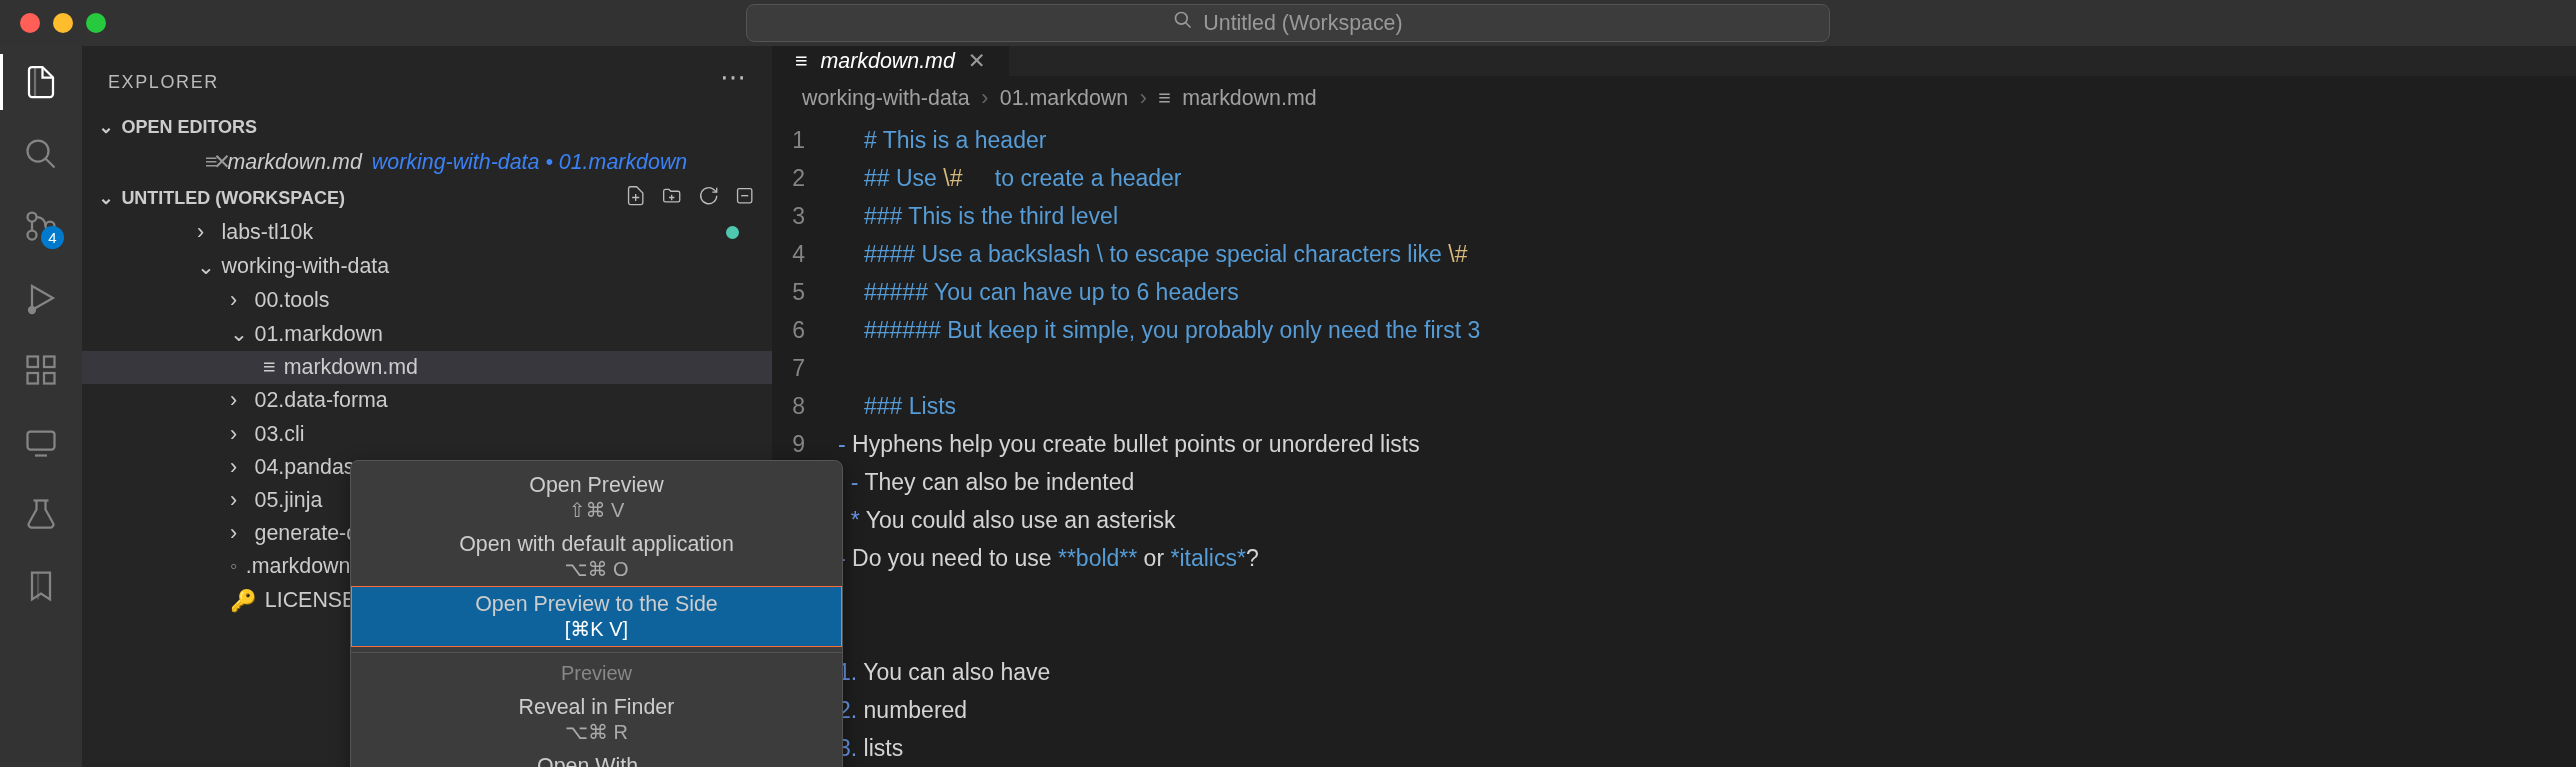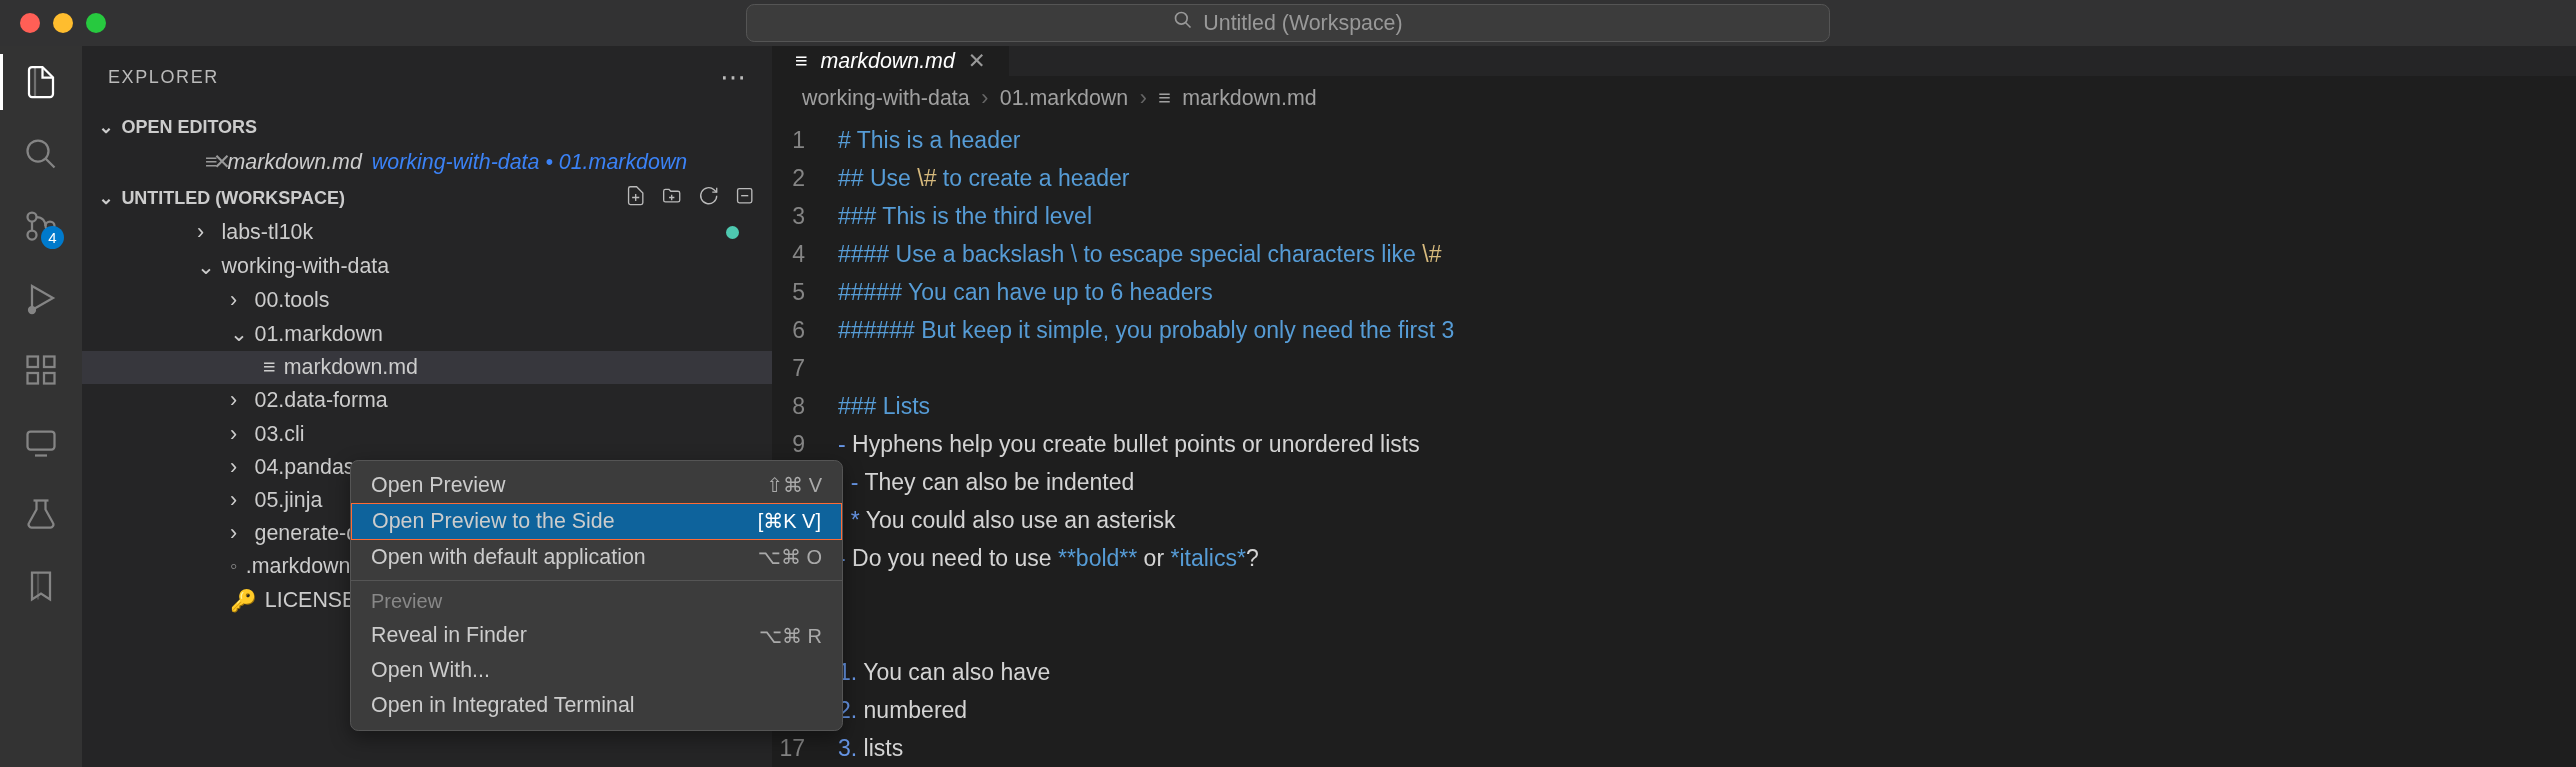--- a/index.html
+++ b/index.html
@@ -17,21 +17,21 @@
     
     .main-layout { display: flex; height: calc(100% - 46px); }
     
     .activity-bar { width: 82px; background: #333333; display: flex; flex-direction: column; align-items: center; padding-top: 16.4px; gap: 33px; }
     .activity-icon { width: 39px; height: 39px; display: flex; align-items: center; justify-content: center; color: #858585; cursor: pointer; position: relative; }
     .activity-icon.active { color: #ffffff; }
     .activity-icon.active::before { content: ''; position: absolute; left: -21.4px; top: -8.2px; bottom: -8.2px; width: 3.3px; background: #fff; }
     .badge { position: absolute; bottom: -3.3px; right: -3.3px; background: #007acc; color: #fff; border-radius: 50%; width: 23px; height: 23px; font-size: 15px; display: flex; align-items: center; justify-content: center; }
     
     .sidebar { width: 690px; background: #252526; display: flex; flex-direction: column; }
-    .sidebar-header { padding: 16.4px 26px; display: flex; justify-content: space-between; align-items: center; }
+    .sidebar-header { padding: 16.4px 26px; display: flex; justify-content: space-between; align-items: flex-end; }
     .sidebar-title { font-size: 18px; letter-spacing: 1.6px; color: #bbbbbb; }
     .more-icon { color: #bbbbbb; cursor: pointer; font-size: 26px; }
     
     .section-header { padding: 6.6px 16.4px; display: flex; align-items: center; gap: 6.6px; font-weight: bold; font-size: 18px; }
     .chevron { display: inline-block; width: 16.4px; }
     
     .open-editors-item { padding: 5px 16.4px 5px 123px; display: flex; align-items: center; gap: 10px; position: relative; }
     .close-x { position: absolute; left: 131px; color: #999; cursor: pointer; }
     .file-icon { color: #999; }
     .dim-text { color: #3b82f6; font-style: italic; }
@@ -56,30 +56,30 @@
     .tab-close { color: #999; cursor: pointer; font-style: normal; }
     
     .breadcrumbs { padding: 10px 30px; display: flex; align-items: center; gap: 11.5px; color: #a0a0a0; font-size: 21.4px; }
     .crumb-sep { color: #666; }
     
     .code-area { flex: 1; display: flex; font-family: 'Menlo', 'Monaco', monospace; font-size: 23px; line-height: 38px; }
     .gutter { width: 66px; text-align: right; padding-right: 33px; color: #858585; }
     .code-content { flex: 1; white-space: pre; }
     .code-line { height: 38px; }
     
-    .md-h { color: #569cd6; }
+    .md-h { color: #569cd6; margin-left: 26px; }
     .md-text { color: #d4d4d4; }
     .md-escape { color: #d7ba7d; }
     .md-list { color: #6796e6; }
     .md-bold { color: #569cd6; }
     .md-num { color: #6796e6; }
     .md-listtext { color: #d4d4d4; }
     
     .context-menu { position: absolute; left: 350px; top: 460px; background: #3c3c3c; border: 0.8px solid #555; border-radius: 8.2px; box-shadow: 0 6.6px 20px rgba(0,0,0,0.4); width: 493px; z-index: 1000; padding: 6.6px 0; }
-    .menu-item { padding: 5px 20px; display: flex; justify-content: space-between; align-items: center; cursor: pointer; font-size: 21.4px; }
+    .menu-item { padding: 5px 20px; display: flex; justify-content: space-between; align-items: center; cursor: pointer; font-size: 21.4px; flex-direction: column; }
     .menu-item.highlighted { background: #0e639c; border: 1.6px solid #ff6b35; }
     .menu-item.section-label { color: #888; font-size: 20px; cursor: default; }
     .menu-shortcut { color: #aaa; font-size: 20px; }
     .menu-item.highlighted .menu-shortcut { color: #fff; }
     .menu-sep { height: 0.8px; background: #555; margin: 5px 0; }
   </style>
 </head>
 <body>
 
 <div class="titlebar">
@@ -292,28 +292,28 @@
       <div class="code-content" id="code"><div class="code-line"><span class="md-h"># This is a header</span></div><div class="code-line"><span class="md-h">## Use </span><span class="md-escape">\#</span><span class="md-h"> to create a header</span></div><div class="code-line"><span class="md-h">### This is the third level</span></div><div class="code-line"><span class="md-h">#### Use a backslash \ to escape special characters like </span><span class="md-escape">\#</span></div><div class="code-line"><span class="md-h">##### You can have up to 6 headers</span></div><div class="code-line"><span class="md-h">###### But keep it simple, you probably only need the first 3</span></div><div class="code-line">&nbsp;</div><div class="code-line"><span class="md-h">### Lists</span></div><div class="code-line"><span class="md-list">-</span><span class="md-listtext"> Hyphens help you create bullet points or unordered lists</span></div><div class="code-line"><span class="md-text">  </span><span class="md-list">-</span><span class="md-listtext"> They can also be indented</span></div><div class="code-line"><span class="md-text">  </span><span class="md-list">*</span><span class="md-listtext"> You could also use an asterisk</span></div><div class="code-line"><span class="md-list">-</span><span class="md-listtext"> Do you need to use </span><span class="md-bold">**bold**</span><span class="md-listtext"> or </span><span class="md-bold">*italics*</span><span class="md-listtext">?</span></div><div class="code-line">&nbsp;</div><div class="code-line">&nbsp;</div><div class="code-line"><span class="md-num">1.</span><span class="md-listtext"> You can also have</span></div><div class="code-line"><span class="md-num">2.</span><span class="md-listtext"> numbered</span></div><div class="code-line"><span class="md-num">3.</span><span class="md-listtext"> lists</span></div></div>
     </div>
   </div>
 </div>
 
 <div class="context-menu" id="context-menu">
     <div class="menu-item">
       <span>Open Preview</span>
       <span class="menu-shortcut">⇧⌘ V</span>
     </div>
+    <div class="menu-item">
+      <span>Open with default application</span>
+      <span class="menu-shortcut">⌥⌘ O</span>
+    </div>
     <div class="menu-item highlighted">
       <span>Open Preview to the Side</span>
       <span class="menu-shortcut">[⌘K V]</span>
     </div>
-    <div class="menu-item">
-      <span>Open with default application</span>
-      <span class="menu-shortcut">⌥⌘ O</span>
-    </div>
     <div class="menu-sep"></div>
     <div class="menu-item section-label">
       <span>Preview</span>
     </div>
     <div class="menu-item">
       <span>Reveal in Finder</span>
       <span class="menu-shortcut">⌥⌘ R</span>
     </div>
     <div class="menu-item">
       <span>Open With...</span>

